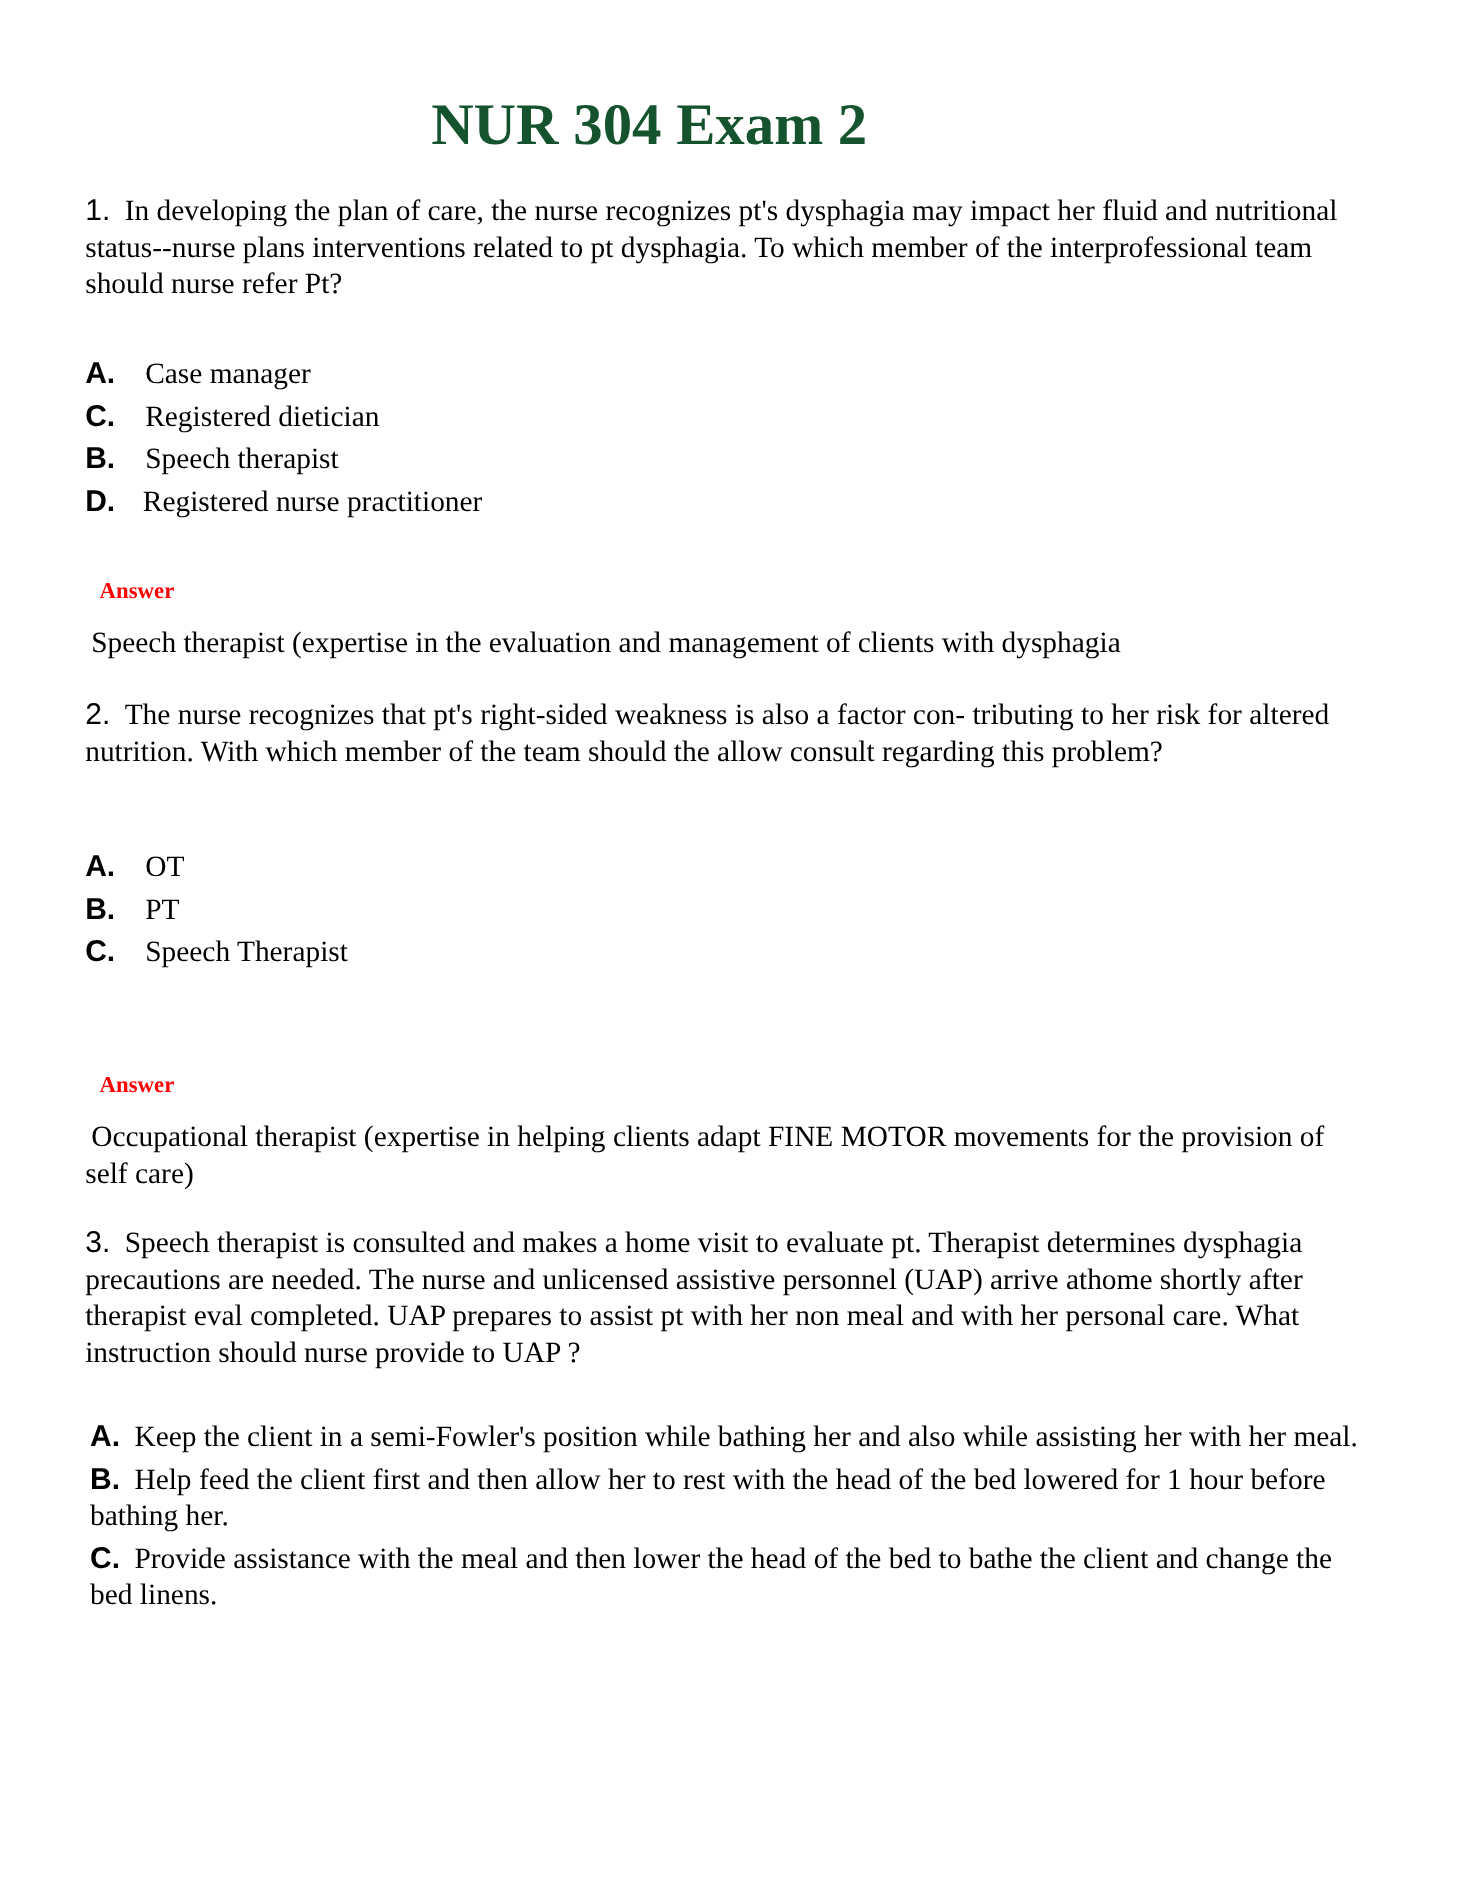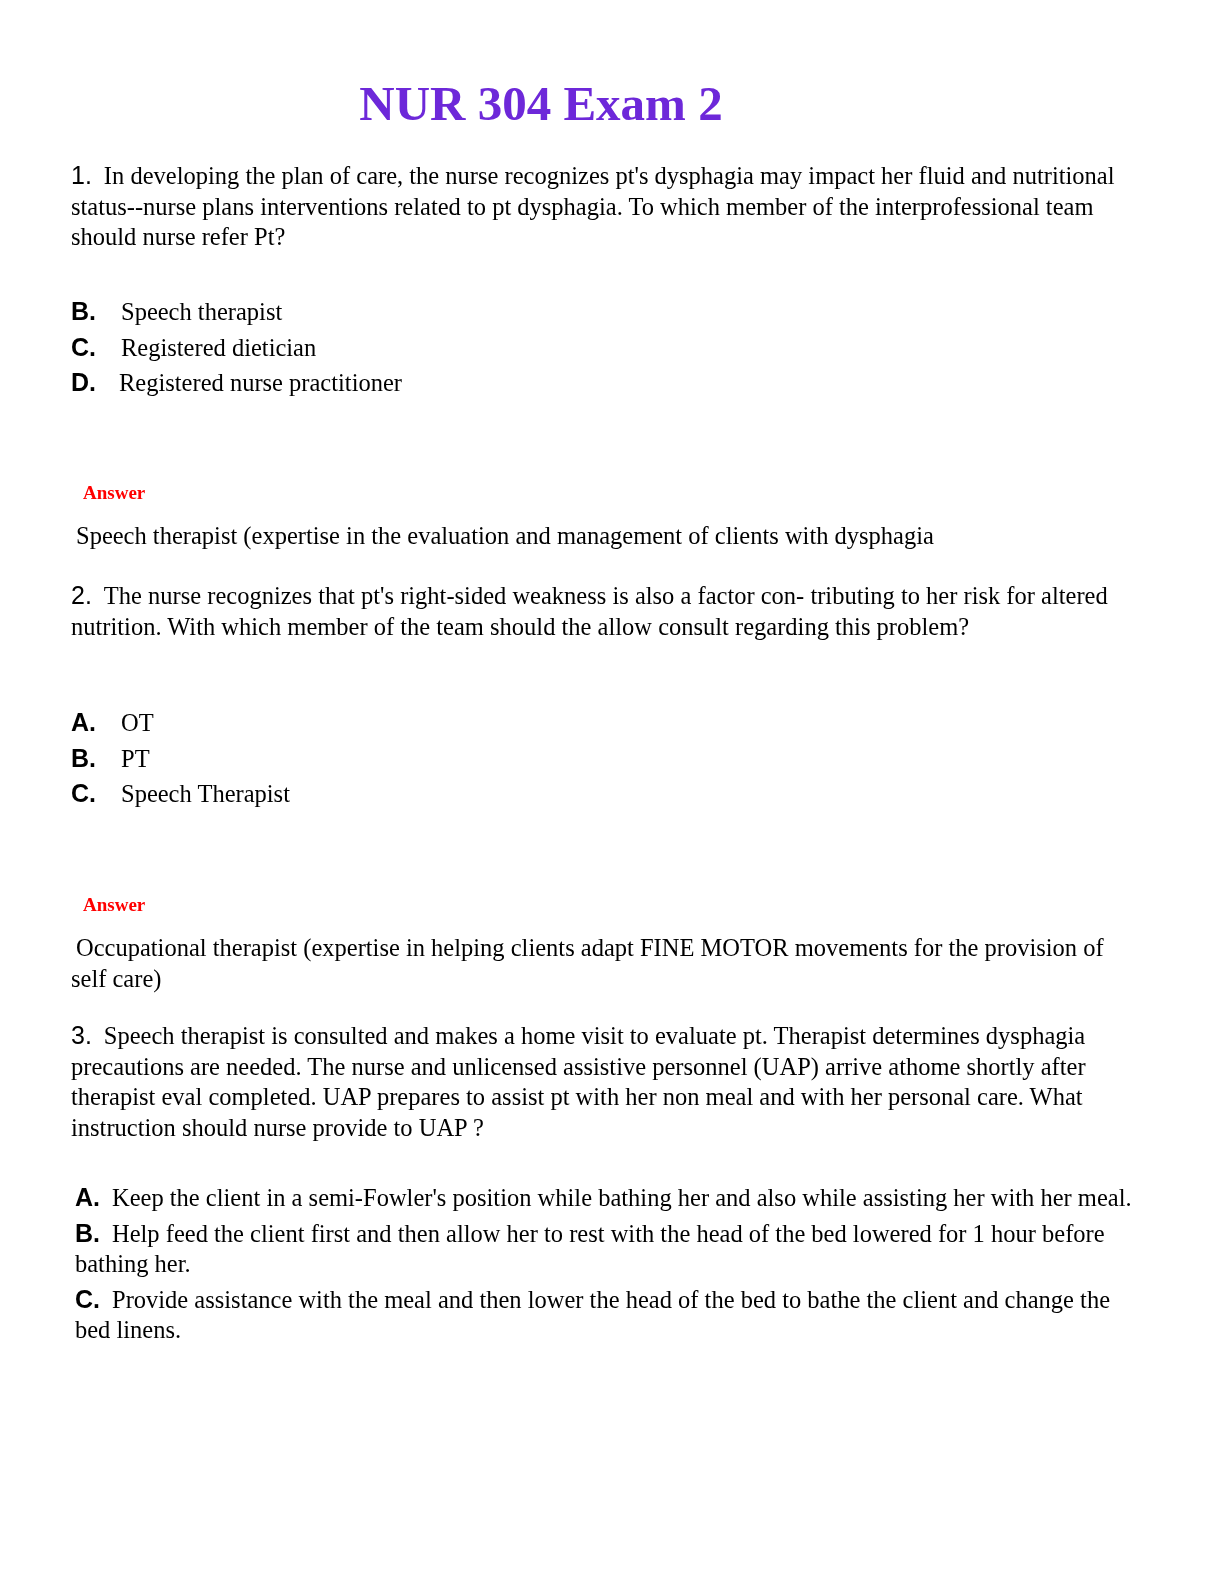--- a/index.html
+++ b/index.html
@@ -24,21 +24,21 @@
     .title {
       position: absolute;
       left: 0;
       width: 1082px;
       top: 74px;
       text-align: center;
       font-family: "Liberation Serif", serif;
       font-weight: bold;
       font-size: 49px;
       line-height: 60px;
-      color: #6d28d9;
+      color: #14532d;
     }
     .block {
       position: absolute;
       left: 0;
       width: 1070px;
     }
     .qtext {
       font-size: 24.5px;
       line-height: 30.5px;
       margin: 0;
@@ -89,22 +89,23 @@
 <body>
 
 <div class="title">NUR 304 Exam 2</div>
 
 <div class="page">
 
   <div class="block" style="top:160px;">
     <p class="qtext"><span class="qnum">1.</span><span class="qsep"></span><span>In developing the plan of care, the nurse recognizes pt's dysphagia may impact her fluid and nutritional status--nurse plans interventions related to pt dysphagia. To which member of the interprofessional team should nurse refer Pt?</span></p>
   </div>
   <div class="block" style="top:294px;">
+    <p class="opt"><span class="optletter">A.</span><span>Case manager</span></p>
+    <p class="opt"><span class="optletter">C.</span><span>Registered dietician</span></p>
     <p class="opt"><span class="optletter">B.</span><span>Speech therapist</span></p>
-    <p class="opt"><span class="optletter">C.</span><span>Registered dietician</span></p>
     <p class="opt"><span class="optletter" style="width:48px;">D.</span><span>Registered nurse practitioner</span></p>
   </div>
   <div class="block" style="top:466px;">
     <p class="answer-label">Answer</p>
     <p class="answer-text">Speech therapist (expertise in the evaluation and management of clients with dysphagia</p>
   </div>
 
   <div class="block" style="top:580px;">
     <p class="qtext"><span class="qnum">2.</span><span class="qsep"></span><span>The nurse recognizes that pt's right-sided weakness is also a factor con- tributing to her risk for altered nutrition. With which member of the team should the allow consult regarding this problem?</span></p>
   </div>

